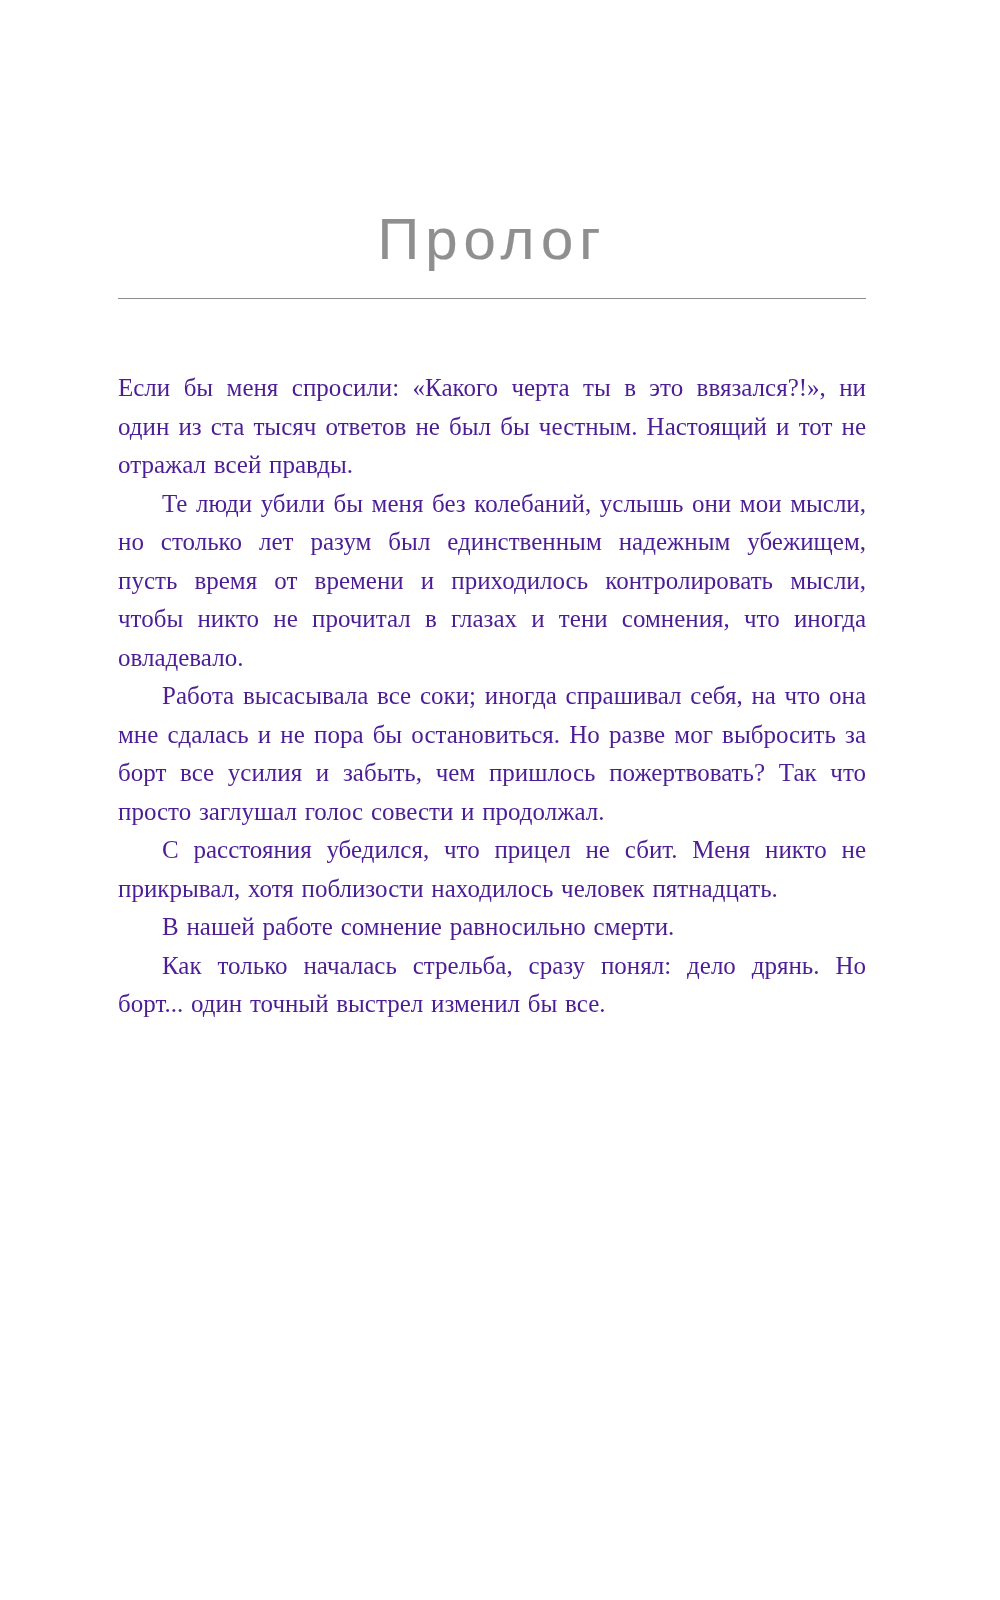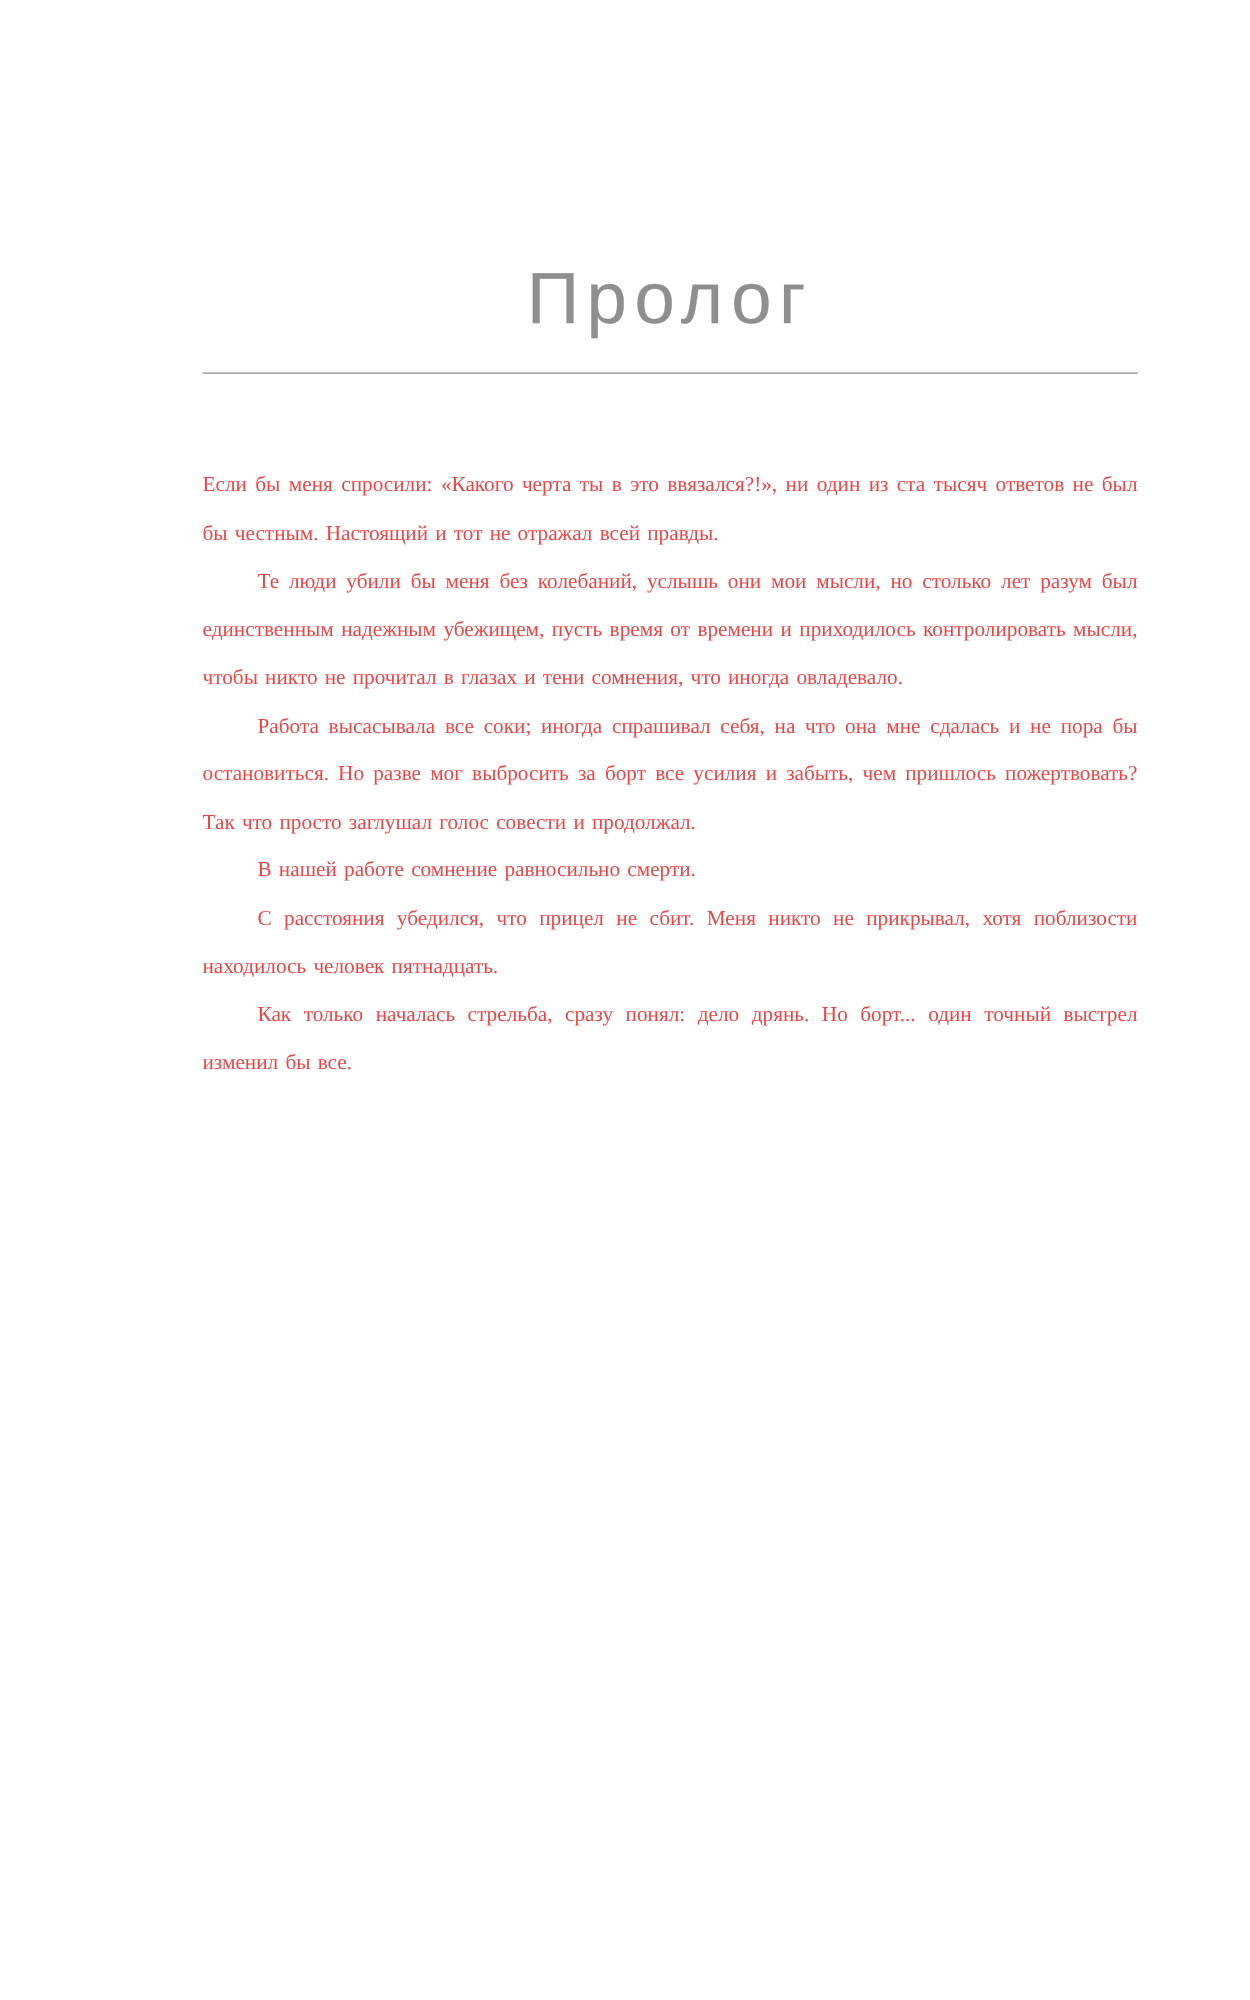--- a/index.html
+++ b/index.html
@@ -11,21 +11,20 @@
     width: 1000px;
     height: 1600px;
     font-family: "Liberation Serif", serif;
     overflow: hidden;
   }
   .page {
     position: relative;
     width: 804px;
     height: 1600px;
     background: #ffffff;
-    padding-left: 44px;
   }
   .content-col {
     width: 748px;
     margin-left: 118px;
   }
   .chapter-title {
     margin: 0;
     padding-top: 205px;
     text-align: center;
     font-family: "Liberation Sans", sans-serif;
@@ -36,23 +35,23 @@
     -webkit-text-stroke: 0.2px #8f8f8f;
   }
   .title-divider {
     border: none;
     border-top: 1px solid #8c8c8c;
     margin: 26px 0 0 0;
     width: 100%;
   }
   .text-block {
     margin-top: 70px;
-    font-size: 17px;
+    font-size: 25px;
     line-height: 38.5px;
-    color: #ef4444;
+    color: #4c1d95;
     text-align: justify;
   }
   .para {
     margin: 0;
     word-spacing: 1.5px;
   }
   .para.indented {
     text-indent: 44px;
   }
 </style>
@@ -63,19 +62,19 @@
   <div class="content-col">
 
     <h1 class="chapter-title">Пролог</h1>
 
     <hr class="title-divider">
 
     <div class="text-block">
       <p class="para">Если бы меня спросили: «Какого черта ты в это ввязался?!», ни один из ста тысяч ответов не был бы честным. Настоящий и тот не отражал всей правды.</p>
       <p class="para indented">Те люди убили бы меня без колебаний, услышь они мои мысли, но столько лет разум был единственным надежным убежищем, пусть время от времени и приходилось контролировать мысли, чтобы никто не прочитал в глазах и тени сомнения, что иногда овладевало.</p>
       <p class="para indented">Работа высасывала все соки; иногда спрашивал себя, на что она мне сдалась и не пора бы остановиться. Но разве мог выбросить за борт все усилия и забыть, чем пришлось пожертвовать? Так что просто заглушал голос совести и продолжал.</p>
+      <p class="para indented">С расстояния убедился, что прицел не сбит. Меня никто не прикрывал, хотя поблизости находилось человек пятнадцать.</p>
       <p class="para indented">В нашей работе сомнение равносильно смерти.</p>
-      <p class="para indented">С расстояния убедился, что прицел не сбит. Меня никто не прикрывал, хотя поблизости находилось человек пятнадцать.</p>
       <p class="para indented">Как только началась стрельба, сразу понял: дело дрянь. Но борт... один точный выстрел изменил бы все.</p>
     </div>
 
   </div>
 </div>
 
 </body></html>

